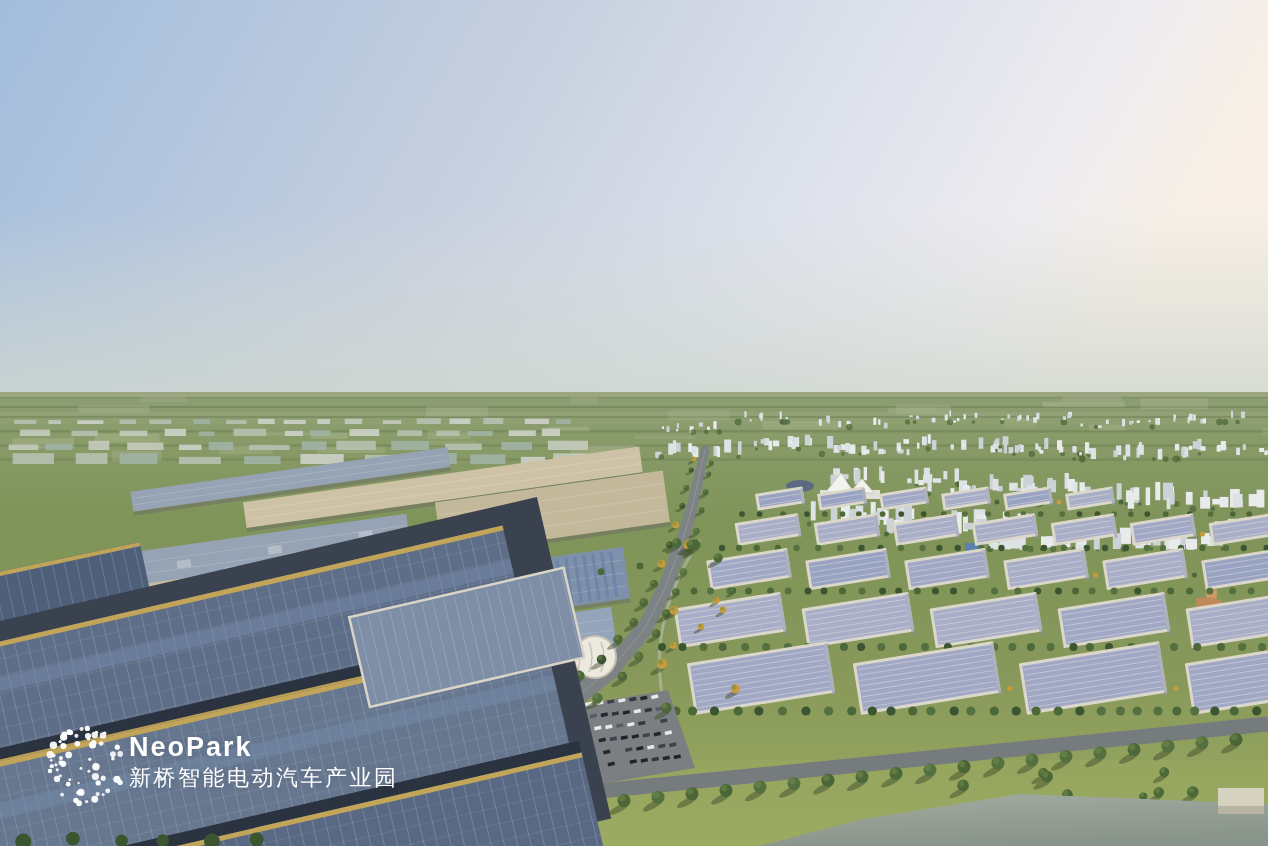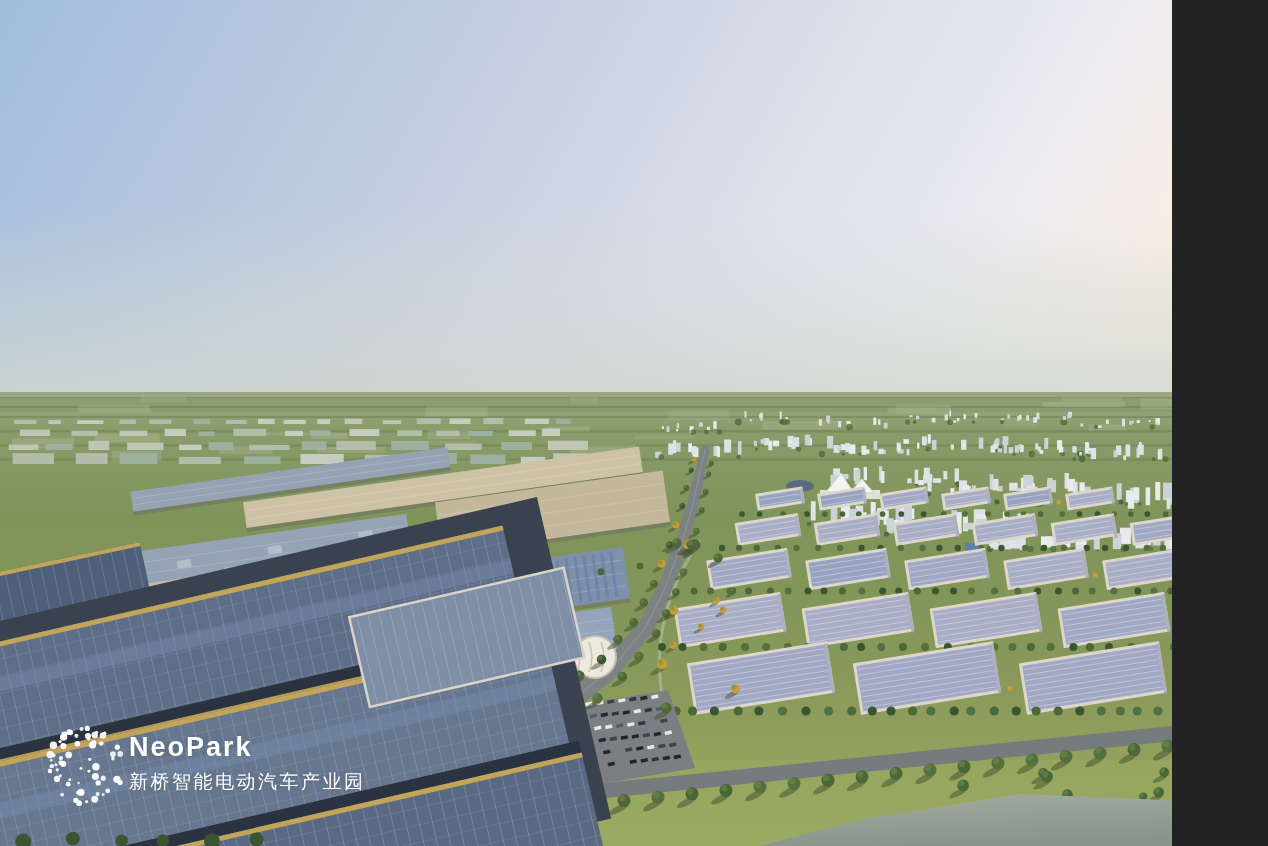--- a/index.html
+++ b/index.html
@@ -1,22 +1,22 @@
 <!DOCTYPE html>
 <html><head>
 <meta charset="utf-8">
 <style>
   html,body{margin:0;padding:0;background:#222;}
-  .stage{position:relative;width:1172px;height:846px;overflow:hidden;
+  .stage{position:relative;width:1268px;height:846px;overflow:hidden;
          font-family:"Liberation Sans",sans-serif;}
   .stage svg{position:absolute;inset:0;display:block;}
   .logo{position:absolute;left:129px;top:733px;color:#fff;user-select:none;}
   .logo-name{font-size:27px;font-weight:bold;letter-spacing:2px;line-height:1.1;
              text-shadow:0 0 5px rgba(40,50,70,.25);}
-  .logo-sub{margin-top:6px;font-size:19px;font-weight:400;letter-spacing:2.5px;
+  .logo-sub{font-size:22px;font-weight:400;letter-spacing:2.5px;
             text-shadow:0 0 5px rgba(40,50,70,.25);font-family:Liberation Mono, monospace;}
 </style>
 </head>
 <body>
 
 <div class="stage">
   <svg id="scene" viewBox="0 0 1268 846" width="1268" height="846">
     <defs id="defs">
         <linearGradient id="skyG" x1="0" y1="0" x2="1" y2="0.18">
           <stop offset="0" stop-color="#a2bddc" stop-opacity="1"></stop>

